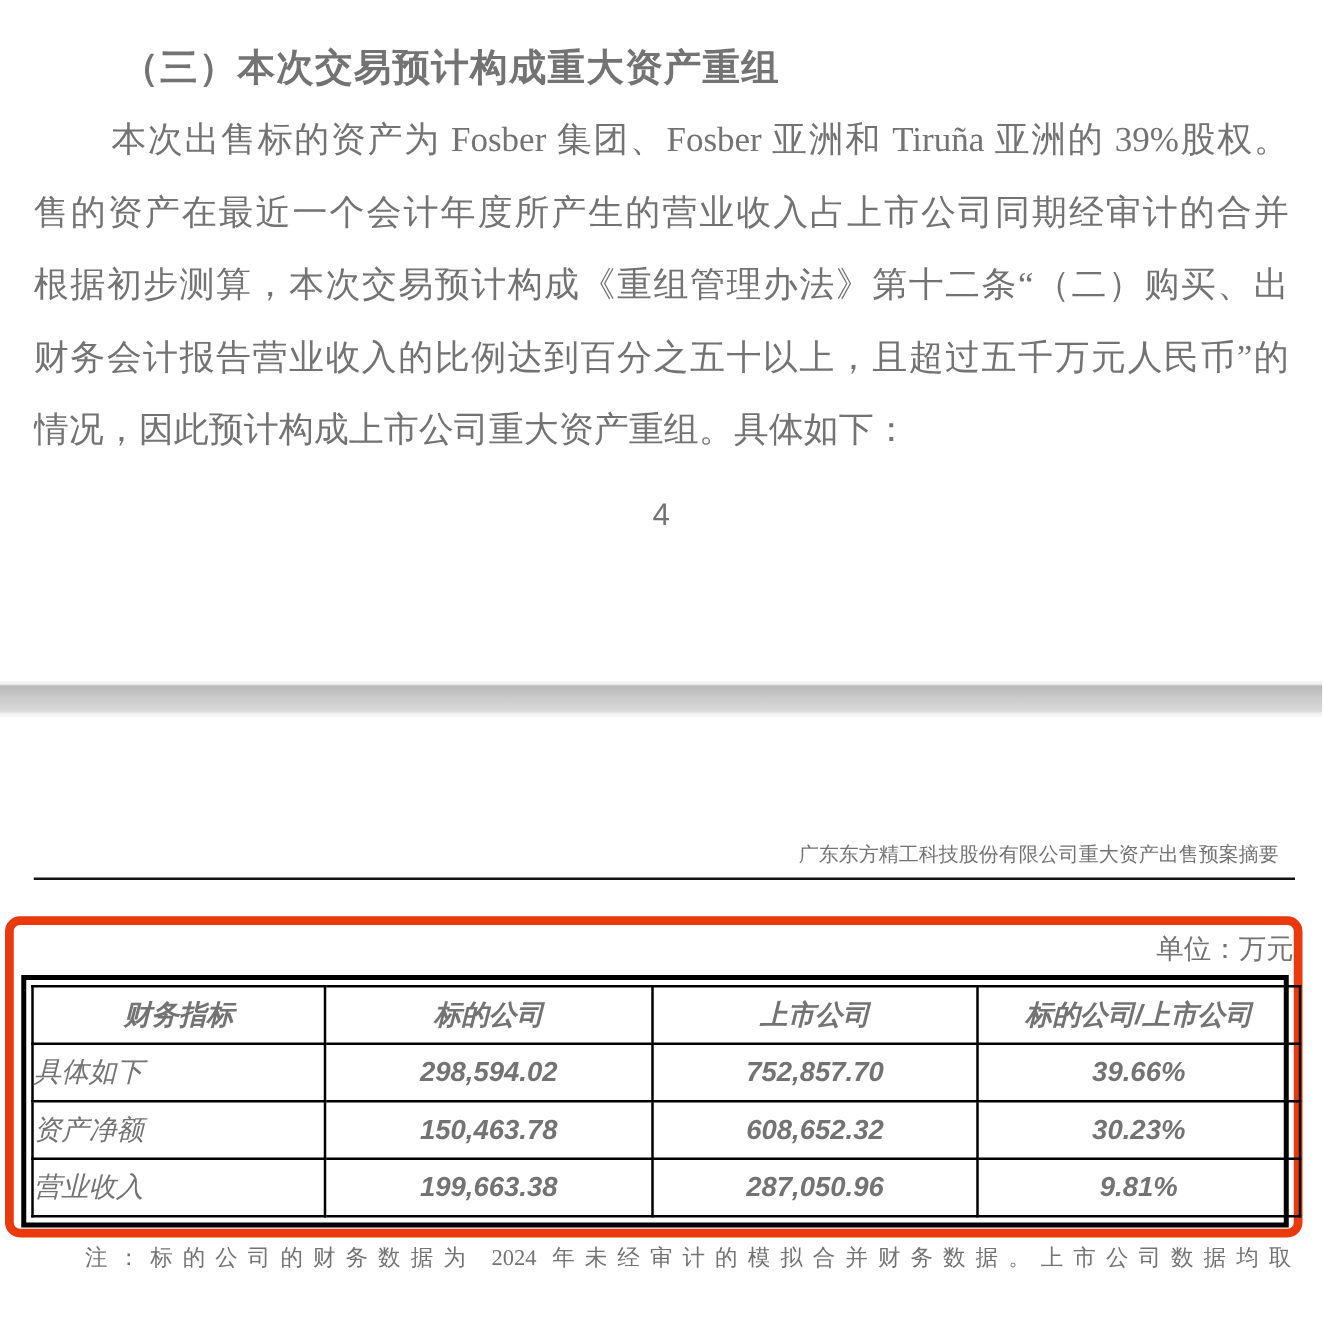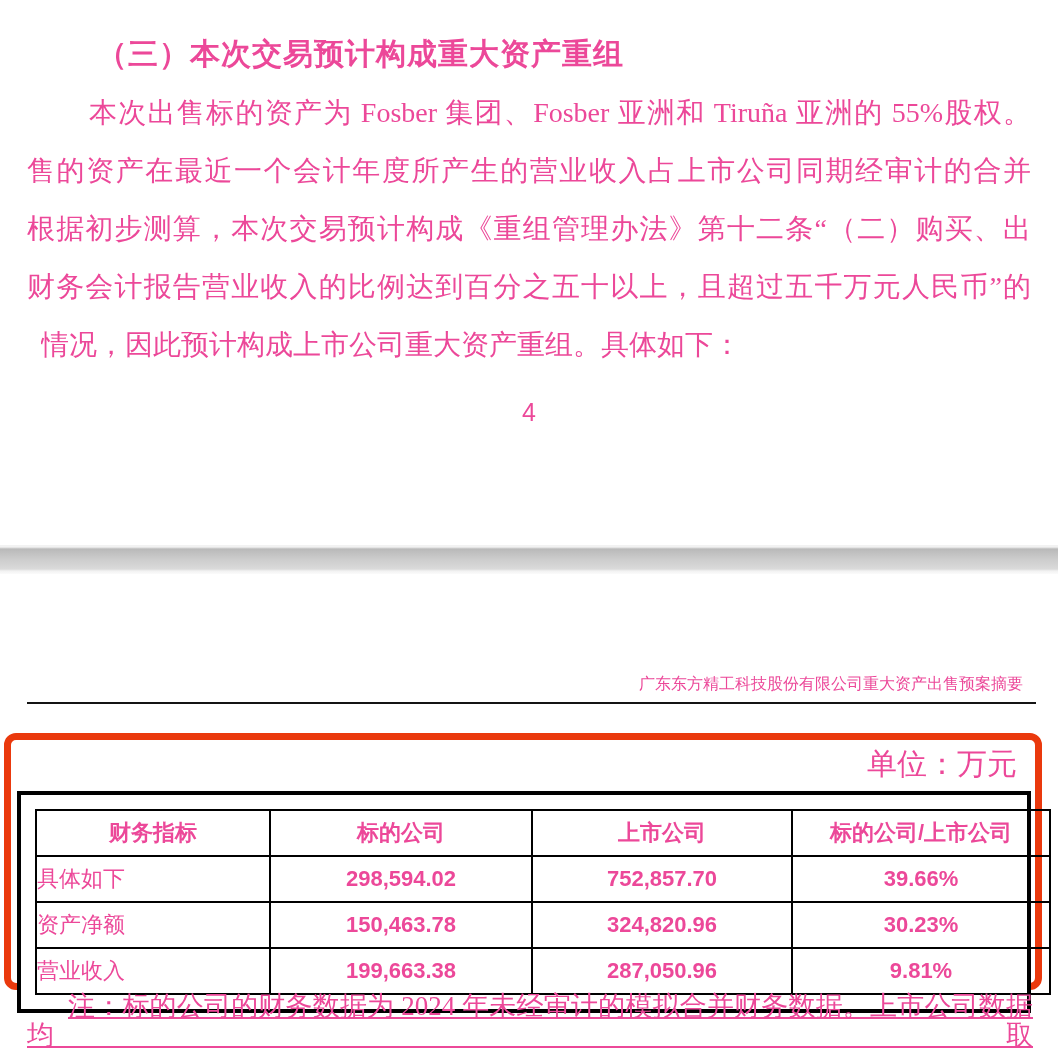--- a/index.html
+++ b/index.html
@@ -3,21 +3,21 @@
 <meta charset="utf-8">
 <style>
   html,body{margin:0;padding:0;background:#ffffff;}
   .screen{
     position:relative;
     width:1058px;
     height:1054px;
     background:#ffffff;
     overflow:hidden;
     font-family:"Liberation Serif","DejaVu Serif",serif;
-    color:#ec4899;
+    color:#737373;
   }
   
   .doc-heading{
     position:absolute;
     left:97px; top:14px;
     font-family:"Liberation Sans","DejaVu Sans",sans-serif;
     font-size:30px;
     font-weight:bold;
     letter-spacing:1px;
     white-space:nowrap;
@@ -29,21 +29,21 @@
     font-size:28px;
     line-height:58px;
   }
   .pline{
     text-align:justify;
     text-align-last:justify;
     height:58px;
     overflow:hidden;
   }
   .pline.first{ text-indent:62px; }
-  .pline.last{ text-align:left; text-align-last:left;margin-left:14px; }
+  .pline.last{ text-align:left; text-align-last:left; }
   .page-number{
     position:absolute;
     left:27px; top:398px;
     width:1004px;
     text-align:center;
     font-size:25px;
     font-family:"Liberation Sans","DejaVu Sans",sans-serif;
   }
   
   .page-separator{
@@ -76,30 +76,30 @@
     position:absolute;
     left:4px; top:733px;
     width:1038px; height:257px;
     box-sizing:border-box;
     border:7px solid #ea390d;
     border-radius:12px;
     background:#ffffff;
   }
   .unit-line{
     margin-top:4px;
-    padding-right:18px;
     text-align:right;
-    font-size:30px;
+    font-size:22px;
     white-space:nowrap;
   }
   .tbl-outer{
     margin:6px 4px 0 6px;
     border:4px solid #000;
-    padding:14px;
+    padding:4px;
     background:#fff;
+    font-style:italic;
   }
   table.fin{
     width:100%;
     border-collapse:collapse;
     table-layout:fixed;
   }
   table.fin th, table.fin td{
     border:2px solid #000;
     padding:0;
     font-size:22px;
@@ -122,37 +122,36 @@
     padding-right:14px;
     font-family:"Liberation Sans","DejaVu Sans",sans-serif;
     font-weight:bold;
     border-radius:15px;
   }
   col.c1{width:234px;} col.c2{width:262px;} col.c3{width:260px;} col.c4{width:258px;}
   .note{
     position:absolute;
     left:27px; top:992px;
     width:1006px;
-    font-size:27px;
+    font-size:18px;
     line-height:28.5px;
-    text-decoration:underline;
   }
   .note .nline1{ text-indent:41px; text-align:justify; text-align-last:justify; }
   .note .nline2{ text-align:left; }
 </style>
 </head>
 <body>
 
 <div class="screen">
 
   <section>
     <h1 class="doc-heading">（三）本次交易预计构成重大资产重组</h1>
 
     <div class="paragraph">
-      <div class="pline first">本次出售标的资产为 Fosber 集团、Fosber 亚洲和 Tiruña 亚洲的 55%股权。</div>
+      <div class="pline first">本次出售标的资产为 Fosber 集团、Fosber 亚洲和 Tiruña 亚洲的 39%股权。</div>
       <div class="pline">售的资产在最近一个会计年度所产生的营业收入占上市公司同期经审计的合并</div>
       <div class="pline">根据初步测算，本次交易预计构成《重组管理办法》第十二条“（二）购买、出</div>
       <div class="pline">财务会计报告营业收入的比例达到百分之五十以上，且超过五千万元人民币”的</div>
       <div class="pline last">情况，因此预计构成上市公司重大资产重组。具体如下：</div>
     </div>
 
     <div class="page-number">4</div>
   </section>
 
   <div class="page-separator"></div>
@@ -183,21 +182,21 @@
           <tbody>
             <tr>
               <td class="rowlabel">具体如下</td>
               <td class="num">298,594.02</td>
               <td class="num">752,857.70</td>
               <td class="num">39.66%</td>
             </tr>
             <tr>
               <td class="rowlabel">资产净额</td>
               <td class="num">150,463.78</td>
-              <td class="num">324,820.96</td>
+              <td class="num">608,652.32</td>
               <td class="num">30.23%</td>
             </tr>
             <tr>
               <td class="rowlabel">营业收入</td>
               <td class="num">199,663.38</td>
               <td class="num">287,050.96</td>
               <td class="num">9.81%</td>
             </tr>
           </tbody>
         </table>

